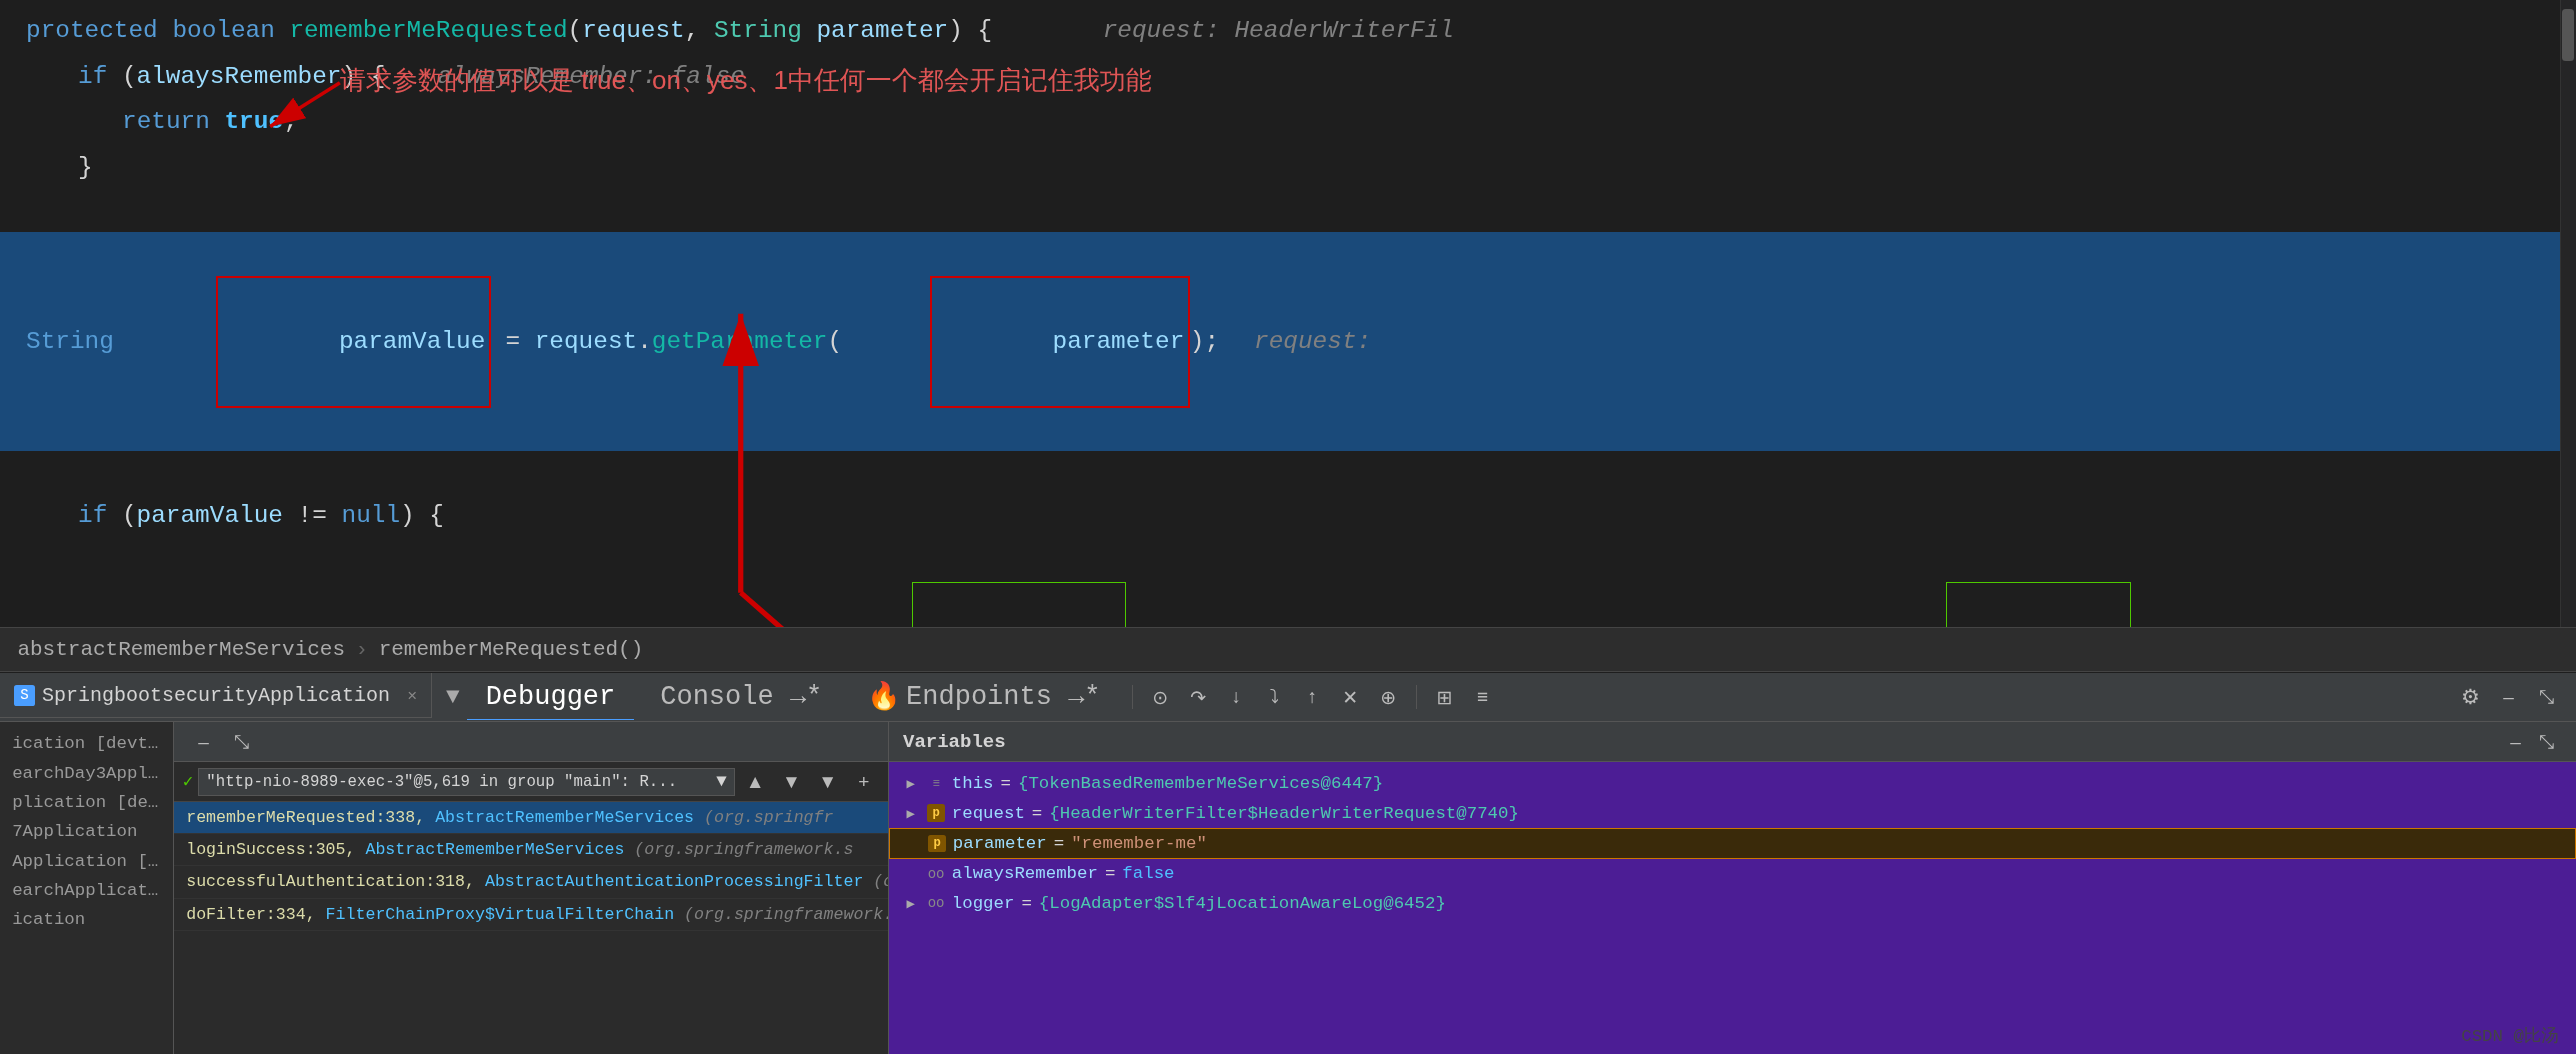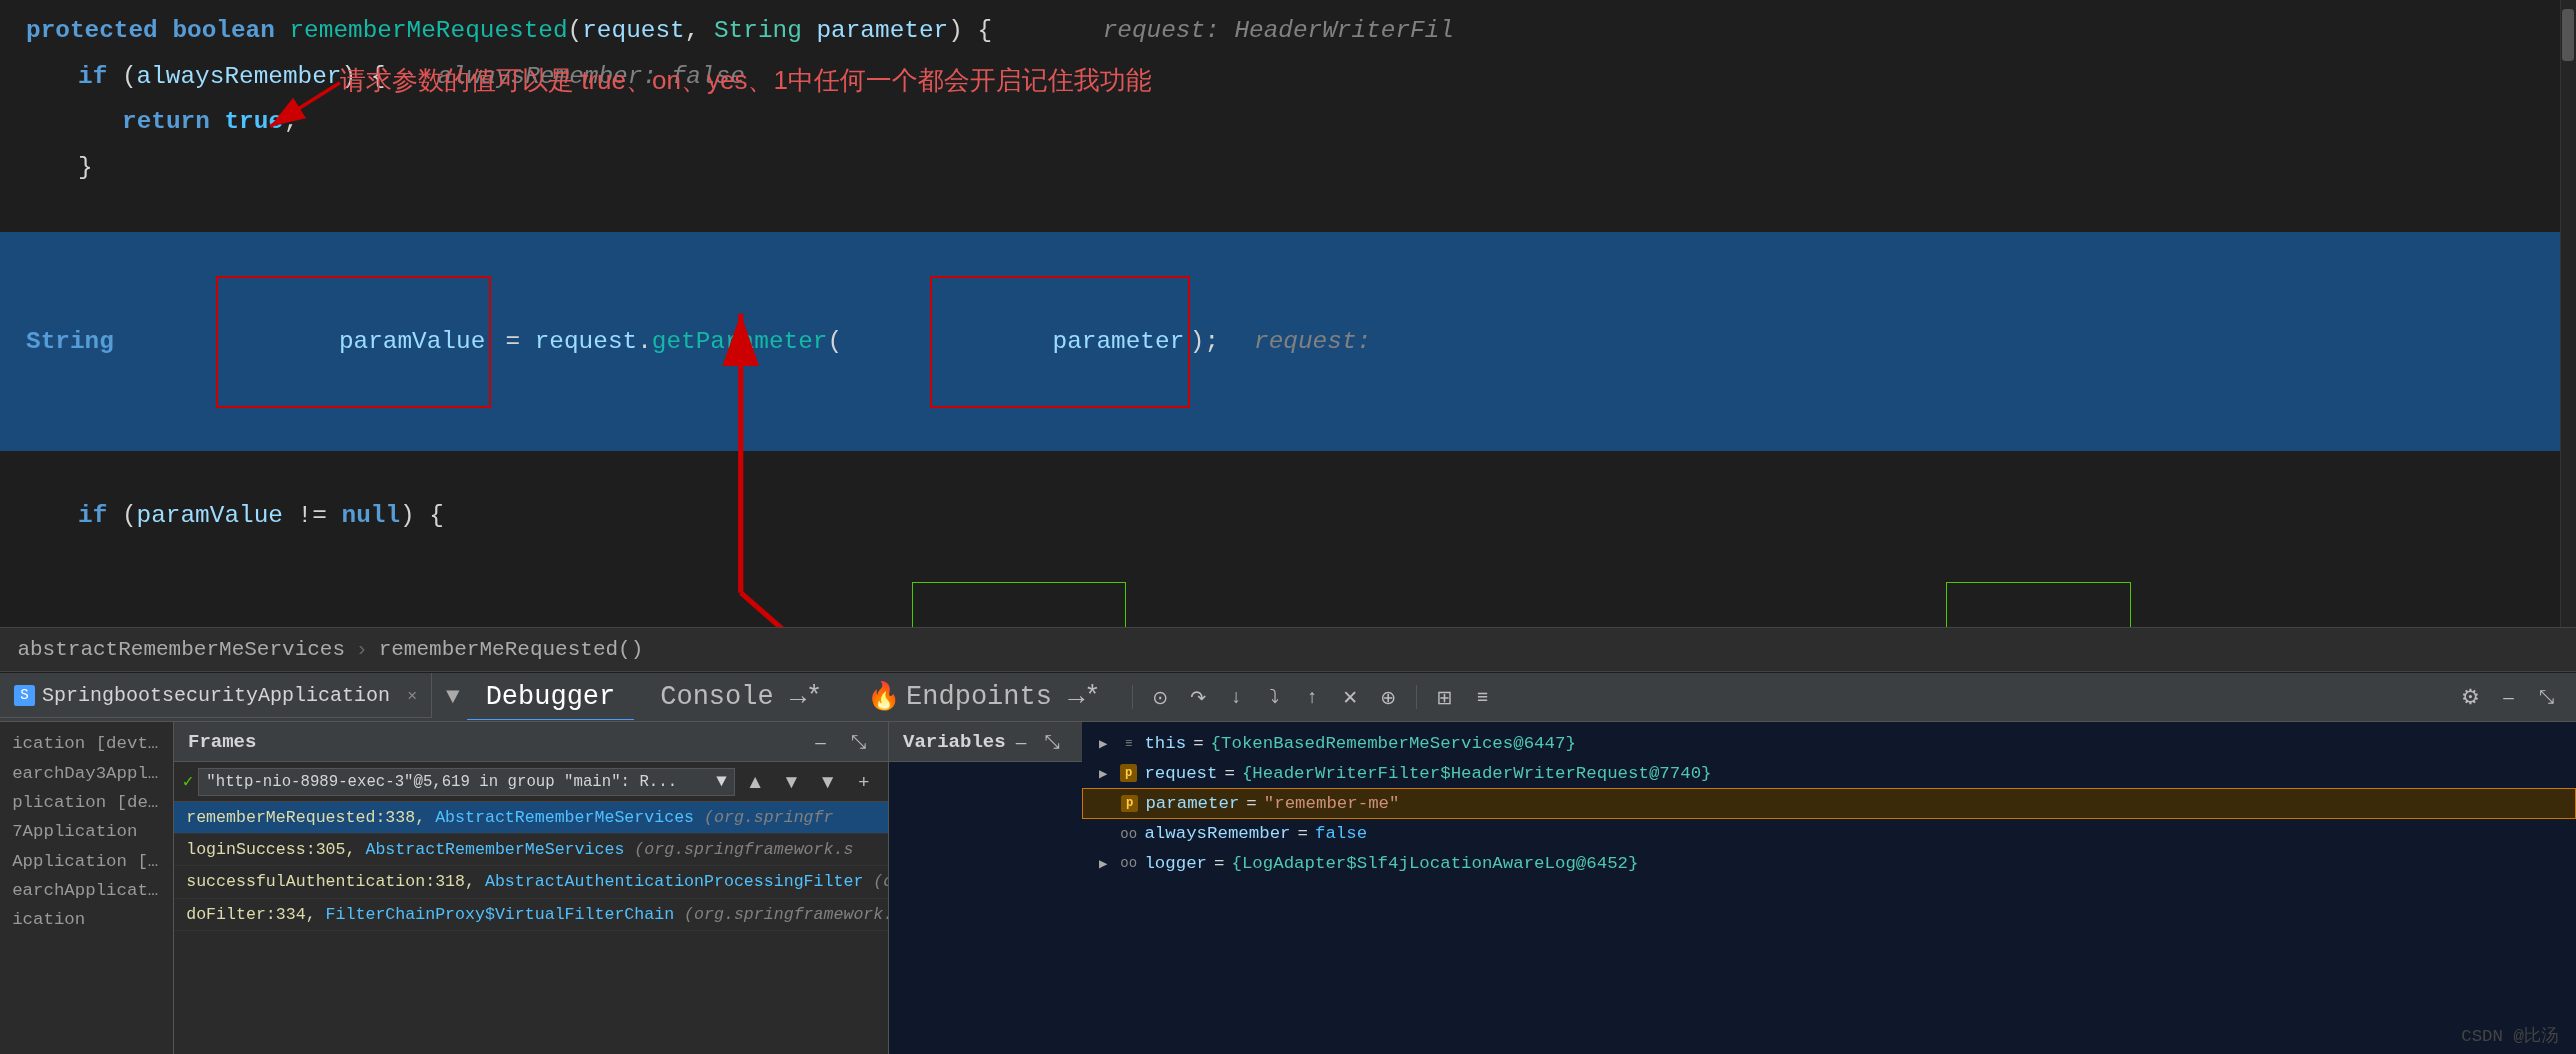--- a/index.html
+++ b/index.html
@@ -33,21 +33,21 @@
       font-size: 24.4px;
       line-height: 42px;
       white-space: pre;
       position: relative;
     }
 
     .code-line.highlighted {
       background: #1a4a7a;
     }
 
-    .kw-blue { color: #569cd6; font-weight: bold; }
+    .kw-blue { color: #569cd6; font-weight: normal; }
     .kw-yellow { color: #14b8a6; }
     .kw-green { color: #4ec9b0; }
     .kw-param { color: #9cdcfe; }
     .kw-italic-gray { color: #808080; font-style: italic; }
     .kw-italic-orange { color: #c88d3a; font-style: italic; }
     .kw-true { color: #4fc1ff; font-weight: bold; }
     .kw-on { color: #b5cea8; font-weight: bold; }
 
     .box-red {
       border: 2.6px solid #cc0000;
@@ -290,23 +290,23 @@
       color: #ffffff;
     }
 
     .frame-item .frame-method { color: #dcdcaa; font-family: Liberation Mono, monospace; }
     .frame-item .frame-class-blue { color: #4fc1ff; }
     .frame-item .frame-pkg { color: #808080; font-style: italic; }
 
     
     .variables-panel {
       flex: 1;
-      background: #0f172a;
-      display: flex;
-      flex-direction: row;
+      background: #4c1d95;
+      display: flex;
+      flex-direction: column;
     }
 
     .variables-header {
       height: 40px;
       background: #3c3f41;
       display: flex;
       align-items: center;
       padding: 0 14px;
       font-size: 19px;
       color: #d4d4d4;
@@ -578,21 +578,20 @@
       <div class="left-item">earchDay3Application [de</div>
       <div class="left-item">plication [devtools]</div>
       <div class="left-item">7Application</div>
       <div class="left-item">Application [devtools]</div>
       <div class="left-item">earchApplication [devtoo</div>
       <div class="left-item">ication</div>
     </div>
 
     <div class="frames-panel">
       <div class="frames-header">
-        <span class="frames-header-title">Frames</span>
         <button class="toolbar-btn">–</button>
         <button class="toolbar-btn">⤡</button>
       </div>
 
       <div class="frames-toolbar">
         <span style="color:#4ec900; font-size:17.4px;">✓</span>
         <div class="thread-selector">
           <span style="font-size:15.7px; overflow:hidden; white-space:nowrap; max-width:540px;">"http-nio-8989-exec-3"@5,619 in group "main": R...</span>
           <span>▼</span>
         </div>

